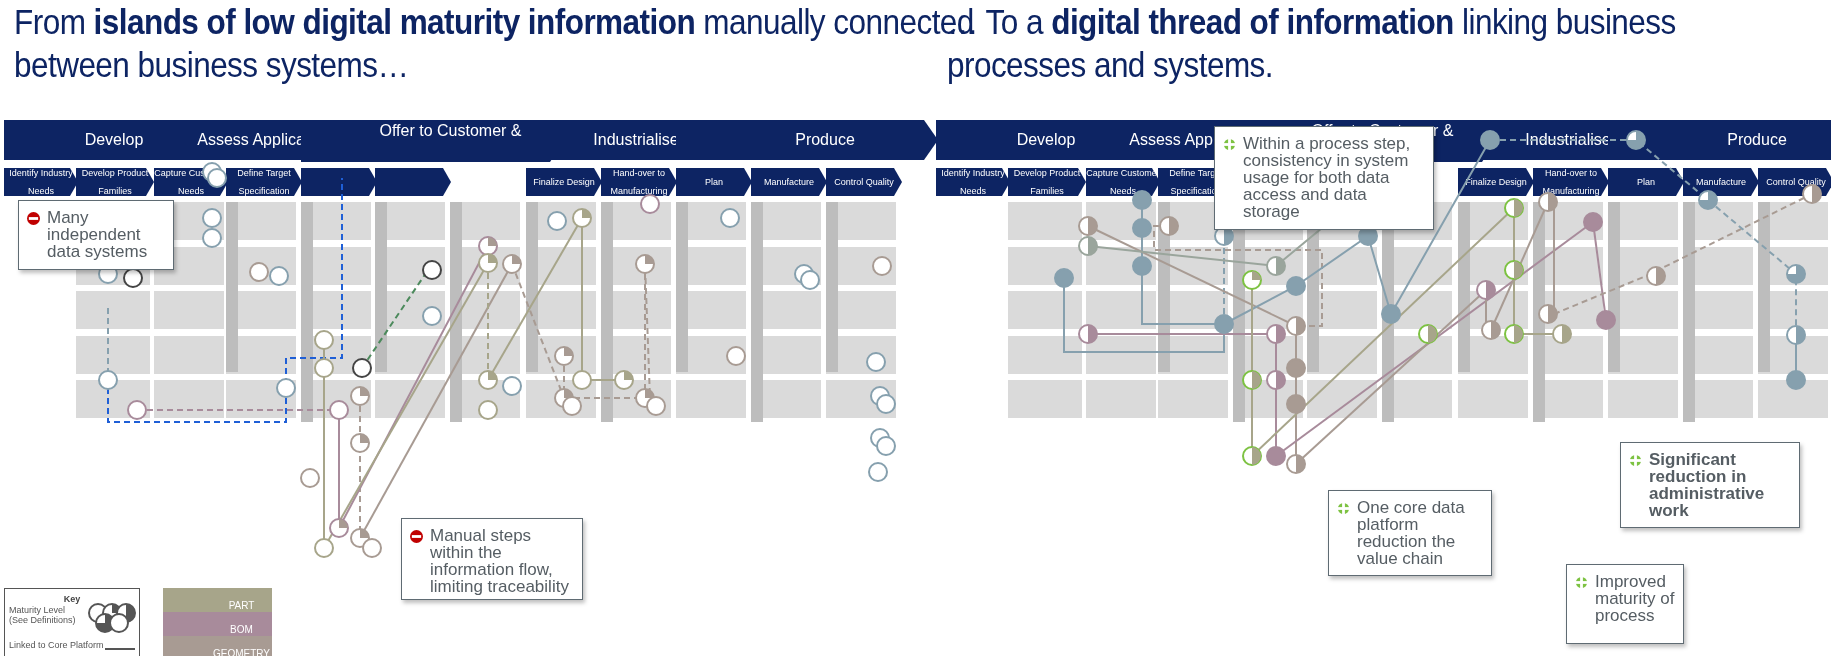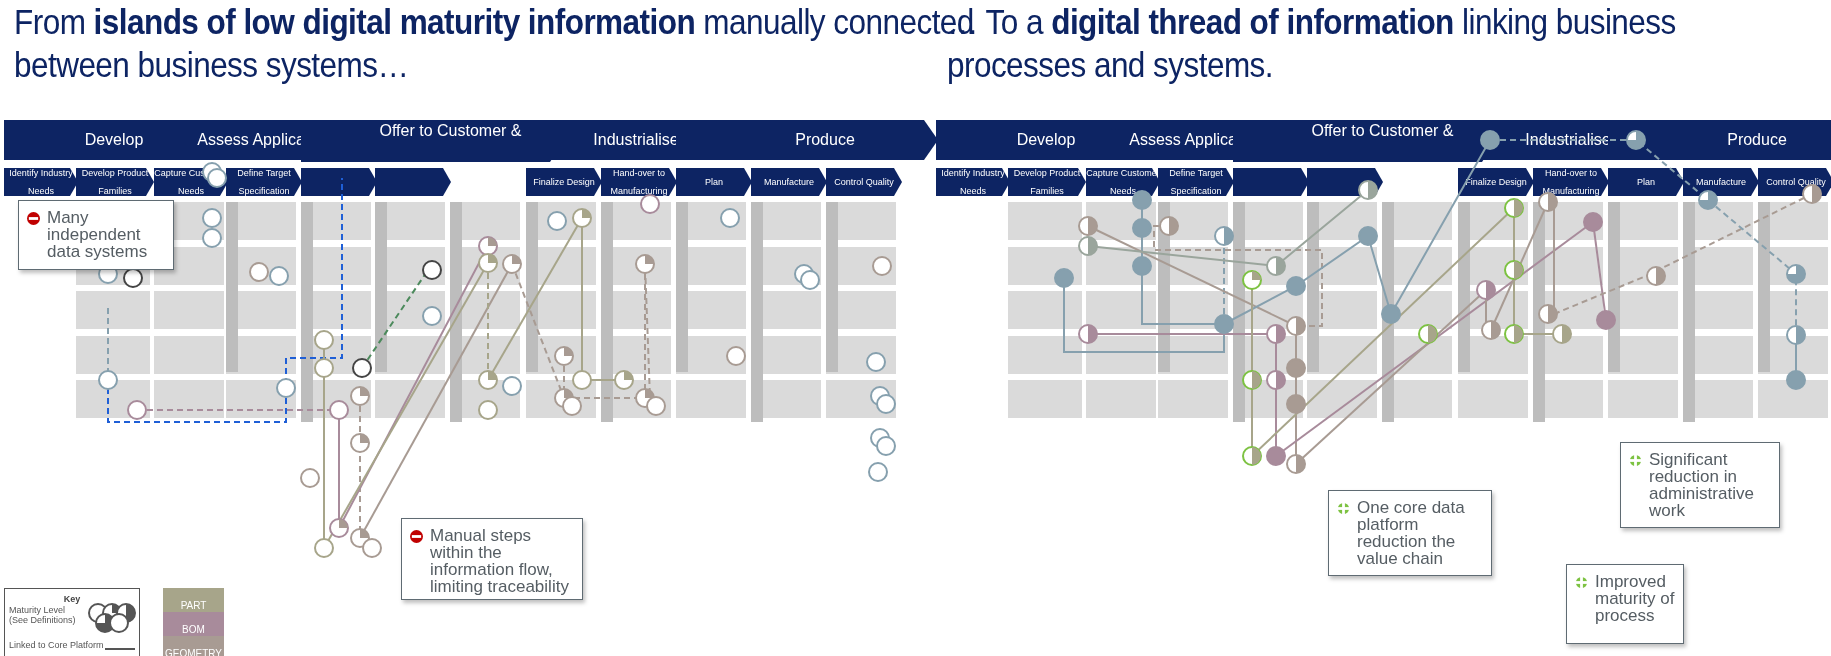--- a/index.html
+++ b/index.html
@@ -13,21 +13,21 @@
     clip-path:polygon(0 0,calc(100% - 8px) 0,100% 50%,calc(100% - 8px) 100%,0 100%);}
   .cell{position:absolute;background:#dadada;}
   .bar{position:absolute;background:#bdbdbd;}
   svg.overlay{position:absolute;left:0;top:0;}
   .callout{position:absolute;background:#fff;border:1.5px solid #5f6b73;box-shadow:2px 3px 4px rgba(0,0,0,0.25);color:#555d63;font-size:17px;line-height:17px;padding:8px 8px 6px 28px;box-sizing:border-box;}
   .callout .ic{position:absolute;left:8px;top:11px;width:13px;height:13px;}
   .key{position:absolute;left:0;top:470px;width:136px;height:94px;border:1.5px solid #555;background:#fff;box-sizing:border-box;font-size:9px;color:#555;}
   .key .kt{position:absolute;top:5px;left:0;width:100%;text-align:center;font-weight:700;font-size:9px;color:#444;}
   .key .k1{position:absolute;top:16px;left:4px;line-height:10px;}
   .key .k2{position:absolute;top:51px;left:4px;}
-  .cat{position:absolute;left:159px;width:61px;height:35px;color:#fff;font-size:10px;display:flex;align-items:center;justify-content:center;}
+  .cat{position:absolute;left:159px;width:61px;height:35px;color:#fff;font-size:10px;display:flex;align-items:center;justify-content:center;padding-left:48px;}
 </style>
 </head>
 <body>
 
 <div class="title" style="left:14px;">
   <span>From </span><b>islands of low digital maturity information</b> manually connected<br>
   <span id="ltp">between business systems…</span>
 </div>
 <div class="title" style="left:947px;">
   <span>… To a </span><b>digital thread of information</b><span id="rtp1"> linking business</span><br>
@@ -607,26 +607,31 @@
         <path d="M860,156 L860,147 A9,9 0 1,1 851,156 Z" fill="#86a0ae"></path>
       </g>
       <g>
         <circle cx="860" cy="217" r="9" fill="#fff" stroke="#86a0ae" stroke-width="2"></circle>
         <path d="M860,217 L860,208 A9,9 0 0,1 860,226 Z" fill="#86a0ae"></path>
       </g>
       <g>
         <circle cx="860" cy="262" r="9" fill="#86a0ae" stroke="#86a0ae" stroke-width="2"></circle>
       </g>
     </svg>
+    <div class="callout" style="left: 278px; top: 8px; width: 220px; height: 104px;"><svg class="ic" viewBox="0 0 14 14">
+        <circle cx="7" cy="7" r="6" fill="#7dc242"></circle>
+        <rect x="5.5" y="0" width="3" height="14" fill="#fff"></rect>
+        <rect x="0" y="5.5" width="14" height="3" fill="#fff"></rect>
+      </svg><span>Within a process step, consistency in system usage for both data access and data storage</span></div>
     <div class="callout" style="left: 392px; top: 372px; width: 164px; height: 86px;"><svg class="ic" viewBox="0 0 14 14">
         <circle cx="7" cy="7" r="6" fill="#7dc242"></circle>
         <rect x="5.5" y="0" width="3" height="14" fill="#fff"></rect>
         <rect x="0" y="5.5" width="14" height="3" fill="#fff"></rect>
       </svg><span>One core data platform reduction the value chain</span></div>
-    <div class="callout" style="left: 684px; top: 324px; width: 160px; height: 86px;"><svg class="ic" viewBox="0 0 14 14">
+    <div class="callout" style="left: 684px; top: 324px; width: 180px; height: 86px; font-weight: bold;"><svg class="ic" viewBox="0 0 14 14">
         <circle cx="7" cy="7" r="6" fill="#7dc242"></circle>
         <rect x="5.5" y="0" width="3" height="14" fill="#fff"></rect>
         <rect x="0" y="5.5" width="14" height="3" fill="#fff"></rect>
       </svg><span>Significant reduction in administrative work</span></div>
     <div class="callout" style="left: 630px; top: 446px; width: 118px; height: 80px;"><svg class="ic" viewBox="0 0 14 14">
         <circle cx="7" cy="7" r="6" fill="#7dc242"></circle>
         <rect x="5.5" y="0" width="3" height="14" fill="#fff"></rect>
         <rect x="0" y="5.5" width="14" height="3" fill="#fff"></rect>
       </svg><span>Improved maturity of process</span></div>
   </div>

